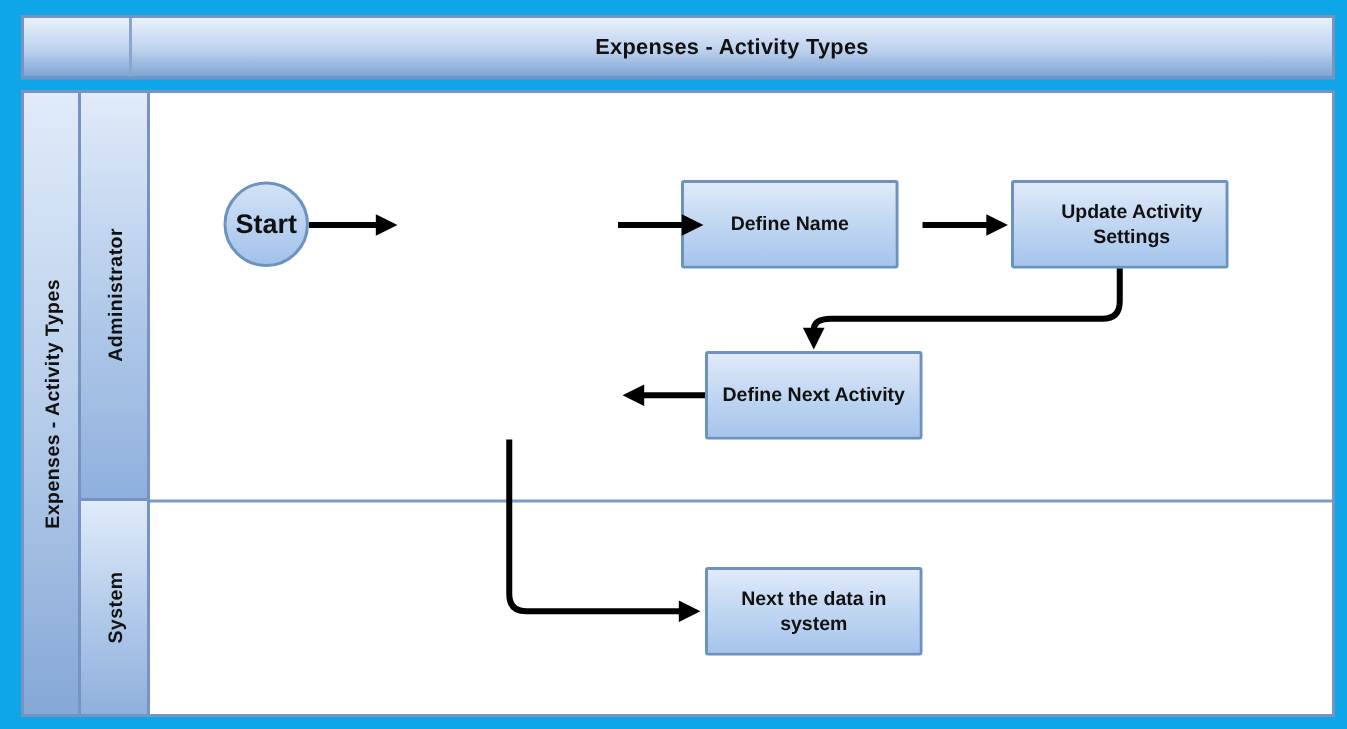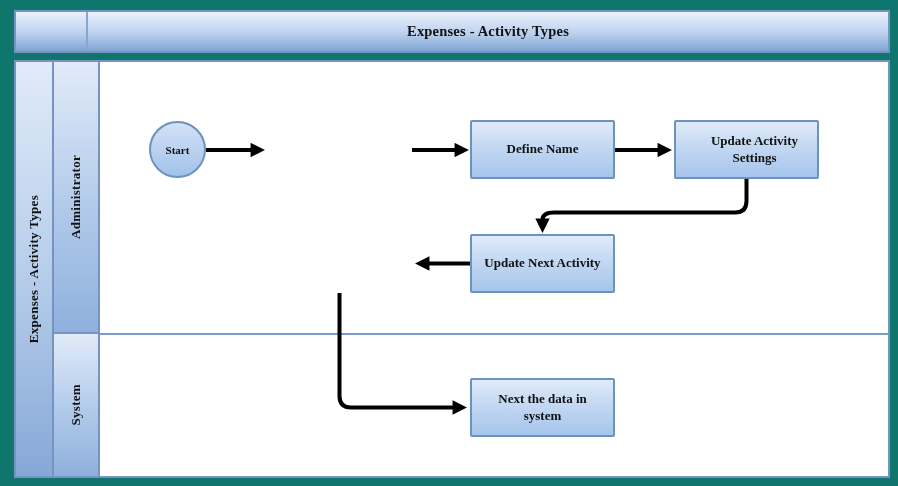--- a/index.html
+++ b/index.html
@@ -1,18 +1,18 @@
 <!DOCTYPE html>
 <html><head>
 <meta charset="utf-8">
 <style>
   html,body { margin:0; padding:0; background:#ffffff; }
   .canvas {
-    position:relative; width:898px; height:486px; background:#0f766e;
-    font-family:Liberation Serif, serif; color:#111; overflow:hidden;
+    position:relative; width:898px; height:486px; background:#0ea5e9;
+    font-family:Liberation Sans, sans-serif; color:#111; overflow:hidden;
   }
   
   .title-bar {
     position:absolute; left:14px; top:10px; width:876px; height:43px;
     box-sizing:border-box; border:2px solid #7693c2;
     background:linear-gradient(180deg,#eaf1fc 0%,#bcd1ee 55%,#7fa4d2 100%);
     display:flex;
   }
   .title-corner { width:72px; border-right:2px solid #8ba6cd; box-sizing:border-box; }
   .title-main {
@@ -60,24 +60,24 @@
     border:2px solid #6c92bf; border-radius:2px;
     background:linear-gradient(180deg,#e0ebfa 0%,#c3d8f2 45%,#a6c5ec 100%);
     display:flex; align-items:center; justify-content:center; text-align:center;
     font-weight:bold; font-size:13px; line-height:1.3; padding:2px 8px;
   }
   .start-event {
     position:absolute; left:49px; top:59px; width:57px; height:57px;
     box-sizing:border-box; border:2px solid #6c92bf; border-radius:50%;
     background:linear-gradient(180deg,#d3e2f7 0%,#a2c2ea 100%);
     display:flex; align-items:center; justify-content:center;
-    font-weight:bold; font-size:11px;text-align:center;
+    font-weight:bold; font-size:18px;text-align:center;
   }
   .n-create { left:167px; top:58px; }
-  .n-define-name { left:370px; top:58px; }
+  .n-define-name { left:354px; top:58px; }
   .n-update { left:574px; top:58px;padding-left:24px; }
   .n-save-record { left:167px; top:172px; }
   .n-define-next { left:370px; top:172px; }
   .n-save-data { left:370px; top:316px; }
   
   .connectors {
     position:absolute; left:0; top:0; width:788px; height:414px;
     pointer-events:none; z-index:5;
   }
   .connectors path.flow { stroke:#000; stroke-width:4; fill:none; }
@@ -118,21 +118,21 @@
       <div class="task n-define-name">
         <span>Define Name</span>
       </div>
 
       <div class="task n-update">
         <span>Update Activity Settings</span>
       </div>
 
 
       <div class="task n-define-next">
-        <span>Update Next Activity</span>
+        <span>Define Next Activity</span>
       </div>
 
       <div class="task n-save-data">
         <span>Next the data in system</span>
       </div>
 
       <svg class="connectors" viewBox="0 0 788 414" xmlns="http://www.w3.org/2000/svg">
         <defs>
           <marker id="arrow" viewBox="0 0 10 10" refX="1" refY="5" markerWidth="4" markerHeight="3.6" orient="auto" markerUnits="strokeWidth">
             <path d="M0 0 L10 5 L0 10 z" fill="#000"></path>

